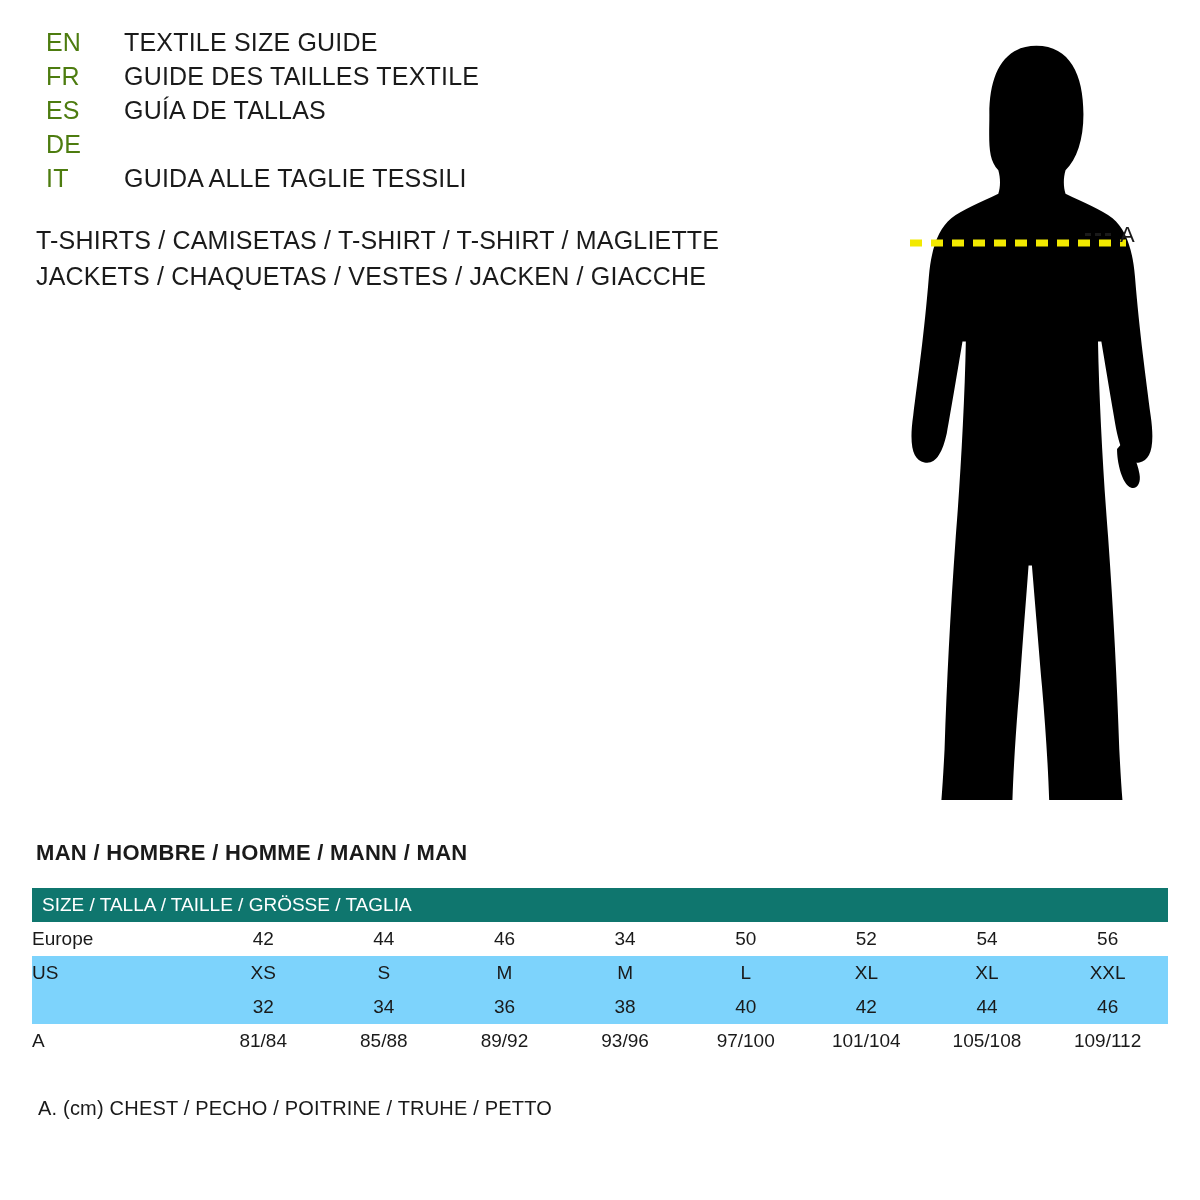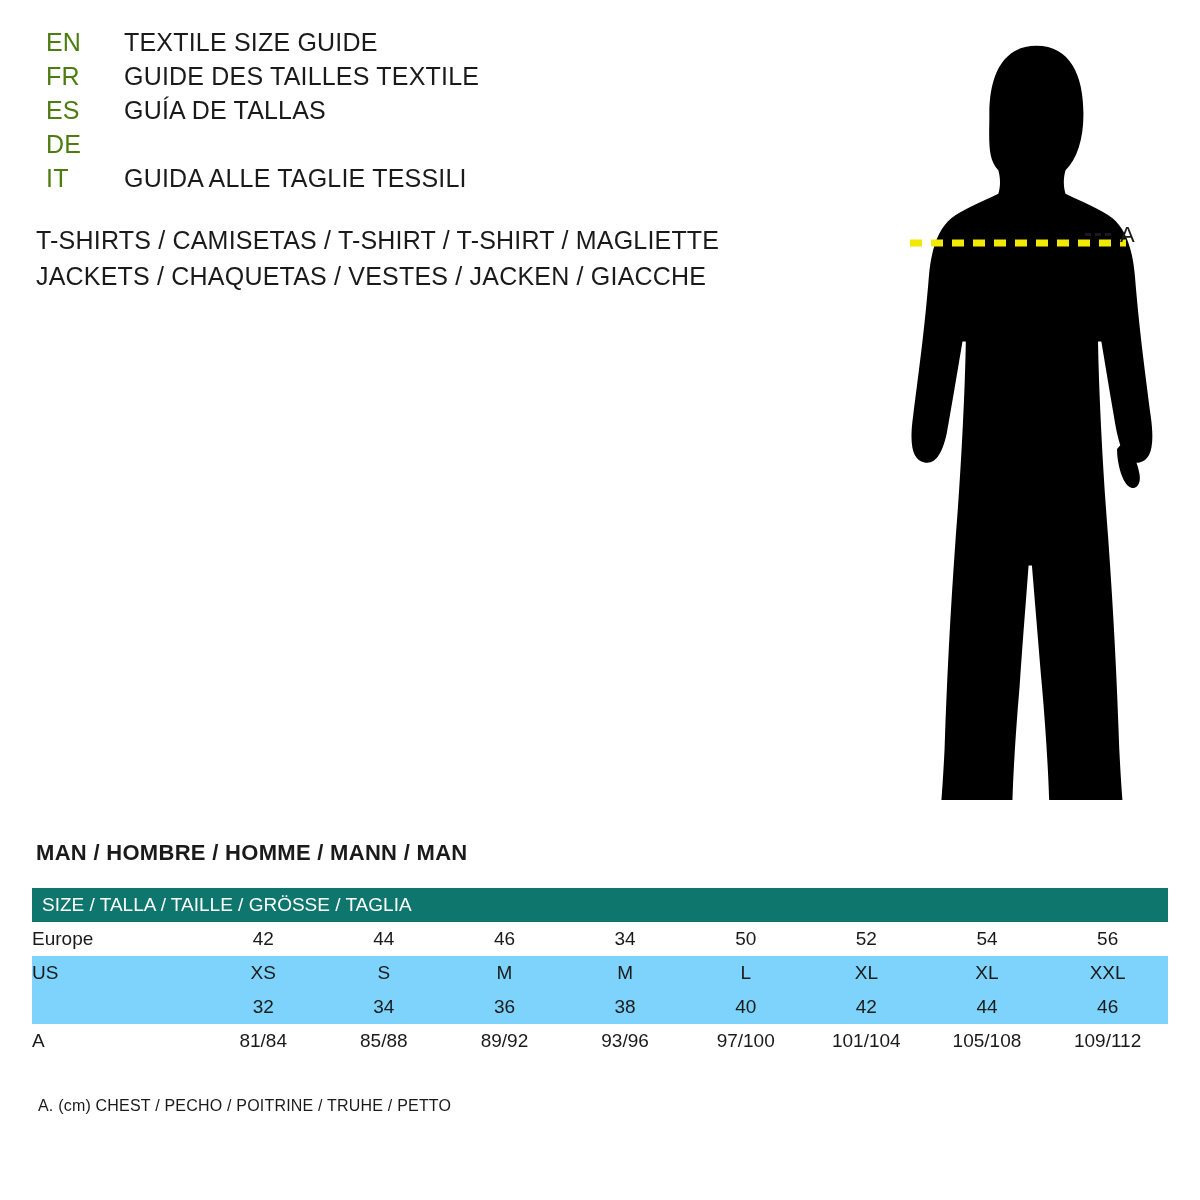--- a/index.html
+++ b/index.html
@@ -131,21 +131,21 @@
   }
   td.val {
     text-align: center;
     width: 120px;
   }
 
   .footnote {
     position: absolute;
     left: 38px;
     top: 1097px;
-    font-size: 16px;
+    font-size: 20px;
     letter-spacing: 0.2px;
   }
 </style>
 </head>
 <body>
 
 <div class="page">
 
   <div class="lang-block">
     <div class="lang-row">

